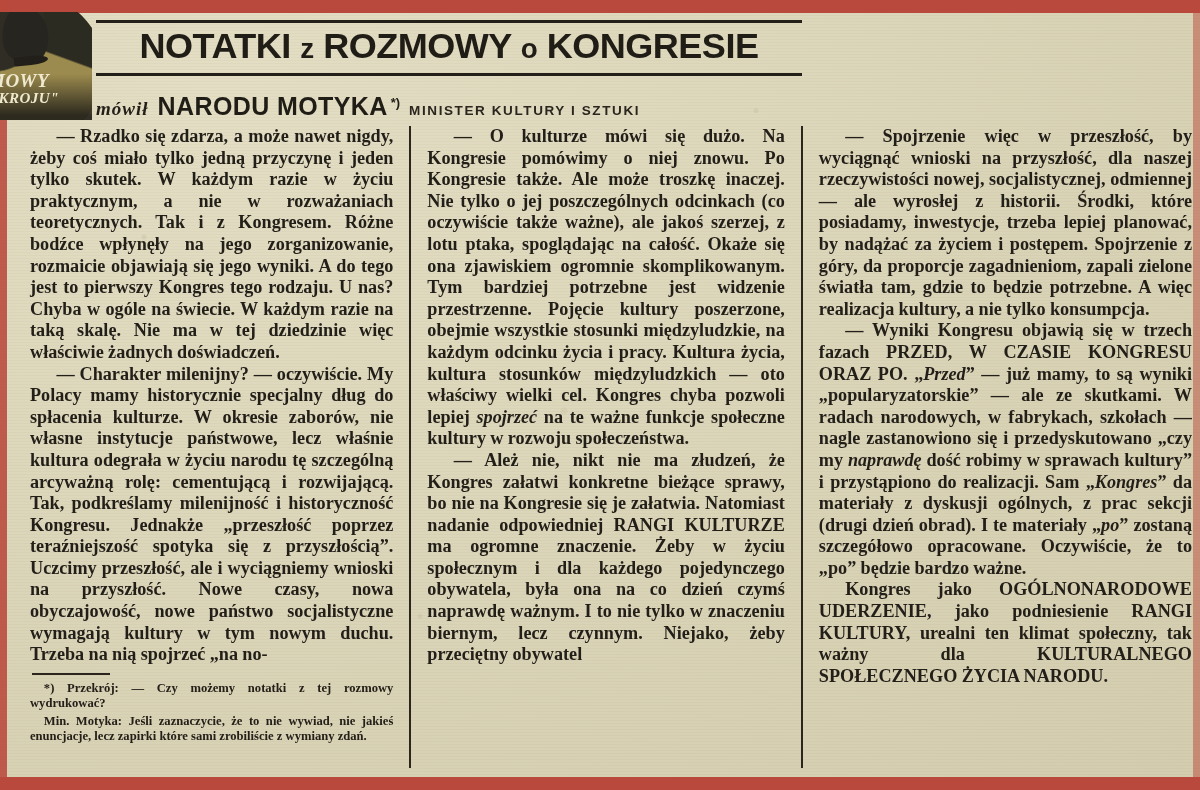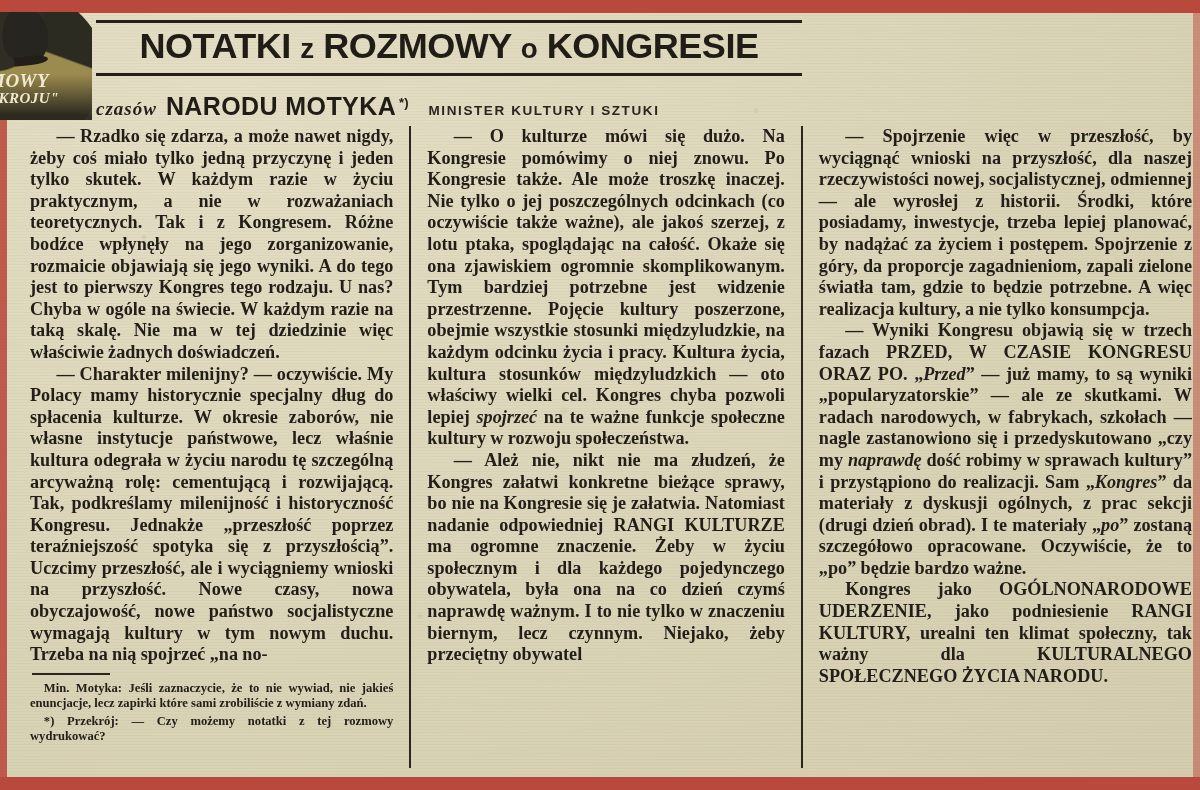--- a/index.html
+++ b/index.html
@@ -66,21 +66,21 @@
   .byline{position:absolute;left:96px;top:92px;width:706px;height:26px;
     display:flex;align-items:baseline;justify-content:flex-start;gap:9px;
     white-space:nowrap;}
   .byline .mowi{font-family:"Liberation Serif",serif;font-style:italic;font-weight:bold;
     font-size:19px;color:#241f18;letter-spacing:1px;}
   .byline .name{font-family:"Liberation Sans",sans-serif;font-weight:bold;font-size:25px;
     color:#201c16;letter-spacing:.4px;}
   .byline .star{font-family:"Liberation Sans",sans-serif;font-weight:bold;font-size:13px;
     color:#201c16;position:relative;top:-8px;margin-left:-6px;}
   .byline .fn{font-family:"Liberation Sans",sans-serif;font-weight:bold;font-size:13.5px;
-    color:#2a251d;letter-spacing:1.6px;margin-left:11px;text-align:right;}
+    color:#2a251d;letter-spacing:1.6px;margin-left:0;text-align:right;}
 
   
   .cols{position:absolute;left:10px;top:126px;width:1182px;height:650px;
     display:flex;align-items:flex-start;}
   .col{box-sizing:border-box;}
   .col1{width:386px;padding-right:16px;margin-left:20px;}
   .col2{width:398px;padding:0 16px;border-left:2.5px solid #2a261e;}
   .col3{width:398px;padding-left:16px;border-left:2.5px solid #2a261e;}
   .col2,.col3{min-height:642px;}
 
@@ -133,34 +133,34 @@
 
   <div class="title-box">
     <div class="headline"><span>NOTATKI</span>
       <span class="sm">z</span>
       <span>ROZMOWY</span>
       <span class="sm">o</span>
       <span>KONGRESIE</span></div>
   </div>
 
   <div class="byline">
-    <span class="mowi">czasów</span>
+    <span class="mowi">mówił</span>
     <span class="name">NARODU MOTYKA</span>
     <span class="star">*)</span>
     <span class="fn">MINISTER KULTURY I SZTUKI</span>
   </div>
 
   <div class="cols">
 
     <div class="col col1">
       <p class="body">— Rzadko się zdarza, a może nawet nigdy, żeby coś miało tylko jedną przyczynę i jeden tylko skutek. W każdym razie w życiu praktycznym, a nie w rozważaniach teoretycznych. Tak i z Kongresem. Różne bodźce wpłynęły na jego zorganizowanie, rozmaicie objawiają się jego wyniki. A do tego jest to pierwszy Kongres tego rodzaju. U nas? Chyba w ogóle na świecie. W każdym razie na taką skalę. Nie ma w tej dziedzinie więc właściwie żadnych doświadczeń.</p>
       <p class="body">— Charakter milenijny? — oczywiście. My Polacy mamy historycznie specjalny dług do spłacenia kulturze. W okresie zaborów, nie własne instytucje państwowe, lecz właśnie kultura odegrała w życiu narodu tę szczególną arcyważną rolę: cementującą i rozwijającą. Tak, podkreślamy milenijność i historyczność Kongresu. Jednakże „przeszłość poprzez teraźniejszość spotyka się z przyszłością”. Uczcimy przeszłość, ale i wyciągniemy wnioski na przyszłość. Nowe czasy, nowa obyczajowość, nowe państwo socjalistyczne wymagają kultury w tym nowym duchu. Trzeba na nią spojrzeć „na no-</p>
       <div class="fnrule"></div>
+      <p class="note"><b>*) Przekrój:</b><span> — Czy możemy notatki z tej rozmowy wydrukować?</span></p>
       <p class="note"><b>Min. Motyka:</b><span> Jeśli zaznaczycie, że to nie wywiad, nie jakieś enuncjacje, lecz zapirki które sami zrobiliście z wymiany zdań.</span></p>
-      <p class="note"><b>*) Przekrój:</b><span> — Czy możemy notatki z tej rozmowy wydrukować?</span></p>
     </div>
 
     <div class="col col2">
       <p class="body"><span>— O kulturze mówi się dużo. Na Kongresie pomówimy o niej znowu. Po Kongresie także. Ale może troszkę inaczej. Nie tylko o jej poszczególnych odcinkach (co oczywiście także ważne), ale jakoś szerzej, z lotu ptaka, spoglądając na całość. Okaże się ona zjawiskiem ogromnie skomplikowanym. Tym bardziej potrzebne jest widzenie przestrzenne. Pojęcie kultury poszerzone,  obejmie wszystkie stosunki międzyludzkie, na każdym odcinku życia i pracy. Kultura życia, kultura stosunków międzyludzkich — oto właściwy wielki cel. Kongres chyba pozwoli lepiej </span><i>spojrzeć</i><span> na te ważne funkcje społeczne kultury w rozwoju społeczeństwa.</span></p>
       <p class="body">— Ależ nie, nikt nie ma złudzeń, że Kongres załatwi konkretne bieżące sprawy, bo nie na Kongresie się je załatwia. Natomiast nadanie odpowiedniej RANGI KULTURZE ma ogromne znaczenie. Żeby w życiu społecznym i dla każdego pojedynczego obywatela, była ona na co dzień czymś naprawdę ważnym. I to nie tylko w znaczeniu biernym, lecz czynnym. Niejako, żeby przeciętny obywatel</p>
     </div>
 
     <div class="col col3">
       <p class="body">— Spojrzenie więc w przeszłość, by wyciągnąć wnioski na przyszłość, dla naszej rzeczywistości nowej, socjalistycznej, odmiennej — ale wyrosłej z historii. Środki, które posiadamy, inwestycje, trzeba lepiej planować,  by nadążać za życiem i postępem. Spojrzenie z góry, da proporcje zagadnieniom, zapali zielone światła tam, gdzie to będzie potrzebne. A więc realizacja kultury, a nie tylko konsumpcja.</p>
       <p class="body"><span>— Wyniki Kongresu objawią się w trzech fazach PRZED, W CZASIE KONGRESU ORAZ PO. „</span><i>Przed</i><span>” — już mamy, to są wyniki „popularyzatorskie” — ale ze skutkami. W radach narodowych, w fabrykach, szkołach — nagle zastanowiono się i przedyskutowano „czy my </span><i>naprawdę</i><span> dość robimy w sprawach kultury” i przystąpiono do realizacji. Sam „</span><i>Kongres</i><span>” da materiały z dyskusji ogólnych, z prac sekcji (drugi dzień obrad). I te materiały „</span><i>po</i><span>” zostaną szczegółowo opracowane. Oczywiście, że to „po” będzie bardzo ważne.</span></p>

